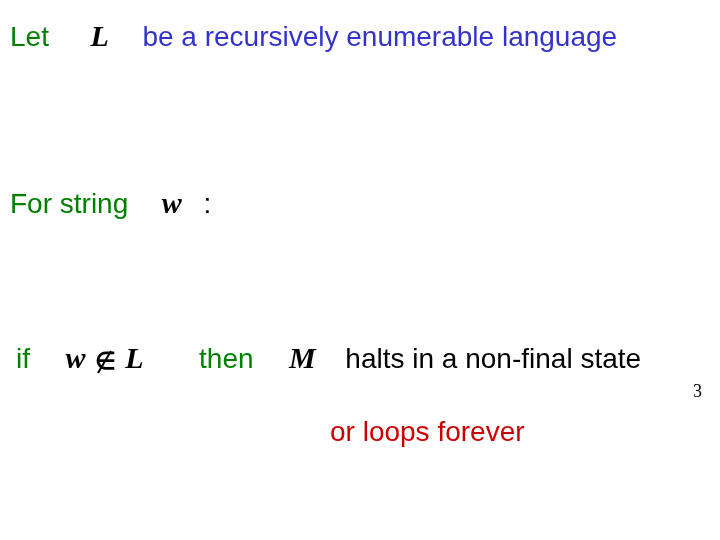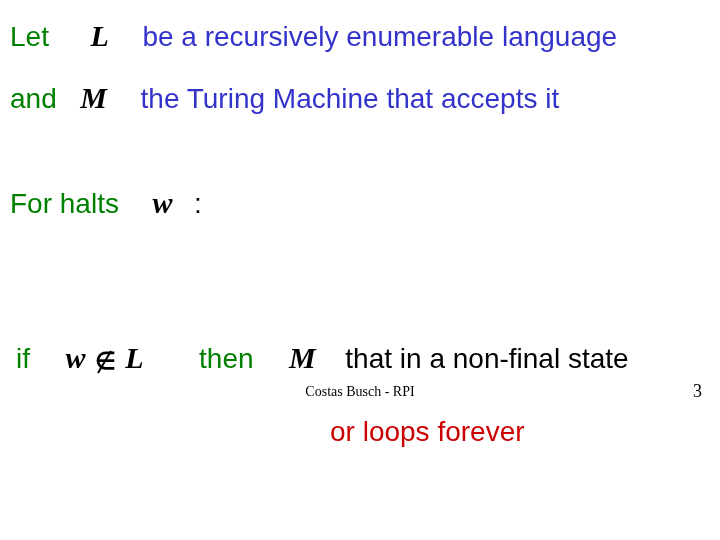--- a/index.html
+++ b/index.html
@@ -61,30 +61,23 @@
 <div class="slide">
 
   <div class="line" style="left:10px; top:18px;">
     <span class="green">Let</span>
     <span style="display:inline-block; width:26px;"></span>
     <span class="math">L</span>
     <span style="display:inline-block; width:18px;"></span>
     <span class="blue">be a recursively enumerable language</span>
   </div>
 
-  <div class="line" style="left:10px; top:80px;">
-    <span class="green">and</span>
-    <span style="display:inline-block; width:8px;"></span>
-    <span class="math">M</span>
-    <span style="display:inline-block; width:18px;"></span>
-    <span class="blue">the Turing Machine that accepts it</span>
-  </div>
 
   <div class="line" style="left:10px; top:185px;">
-    <span class="green">For halts</span>
+    <span class="green">For string</span>
     <span style="display:inline-block; width:18px;"></span>
     <span class="math">w</span>
     <span style="display:inline-block; width:6px;"></span>
     <span>:</span>
   </div>
 
 
   <div class="line" style="left:16px; top:340px;">
     <span class="green">if</span>
     <span style="display:inline-block; width:20px;"></span>
@@ -94,24 +87,23 @@
         <text x="0" y="20" font-family="Times New Roman, serif" font-size="24" font-style="normal" font-weight="bold" fill="#000">∈</text>
         <line x1="3" y1="24" x2="16" y2="2" stroke="#000" stroke-width="2"></line>
       </svg>
     </span>
     <span class="math">L</span>
     <span style="display:inline-block; width:40px;"></span>
     <span class="green">then</span>
     <span style="display:inline-block; width:20px;"></span>
     <span class="math">M</span>
     <span style="display:inline-block; width:14px;"></span>
-    <span>that in a non-final state</span>
+    <span>halts in a non-final state</span>
   </div>
 
   <div class="line" style="left:330px; top:415px;text-align:center;">
     <span class="red">or loops forever</span>
   </div>
 
-  <div class="footer-center">Costas Busch - RPI</div>
 
   <div class="page-num">3</div>
 
 </div>
 
 </body></html>

